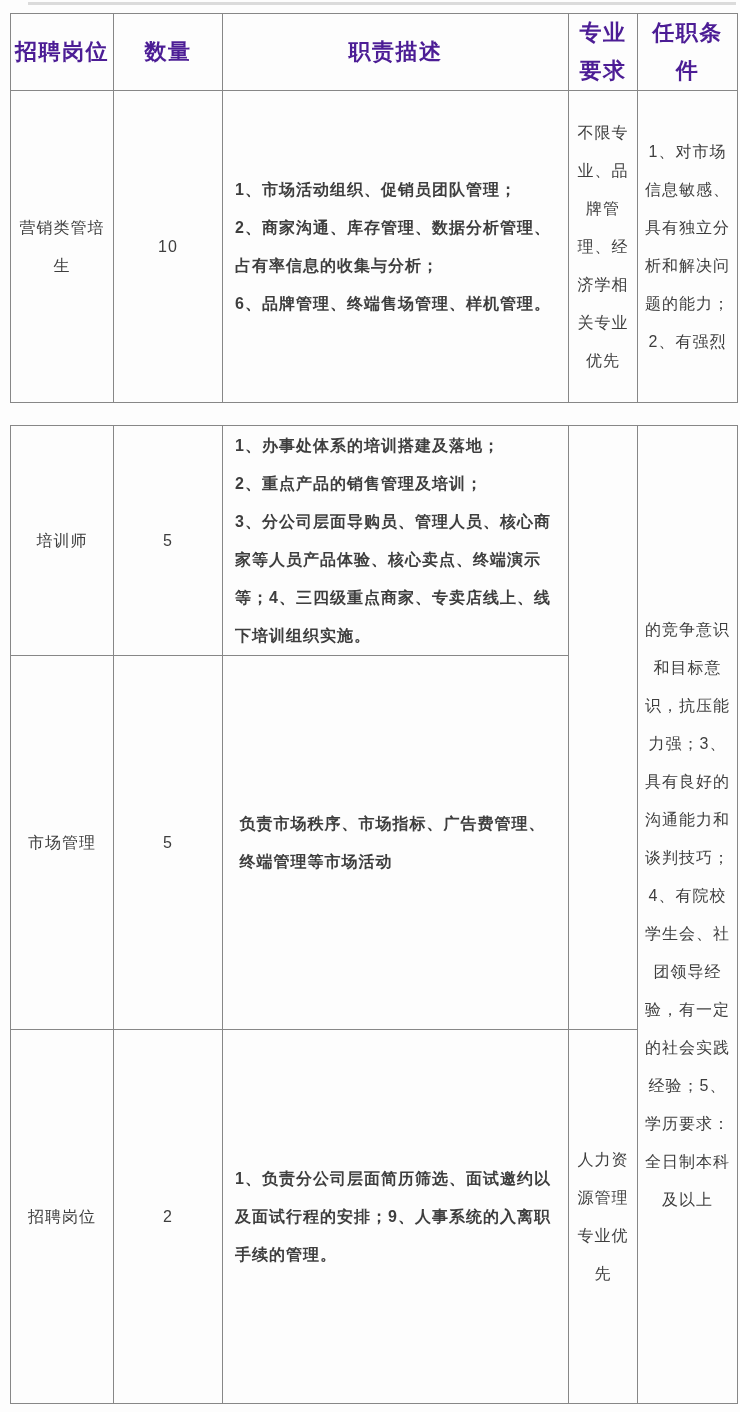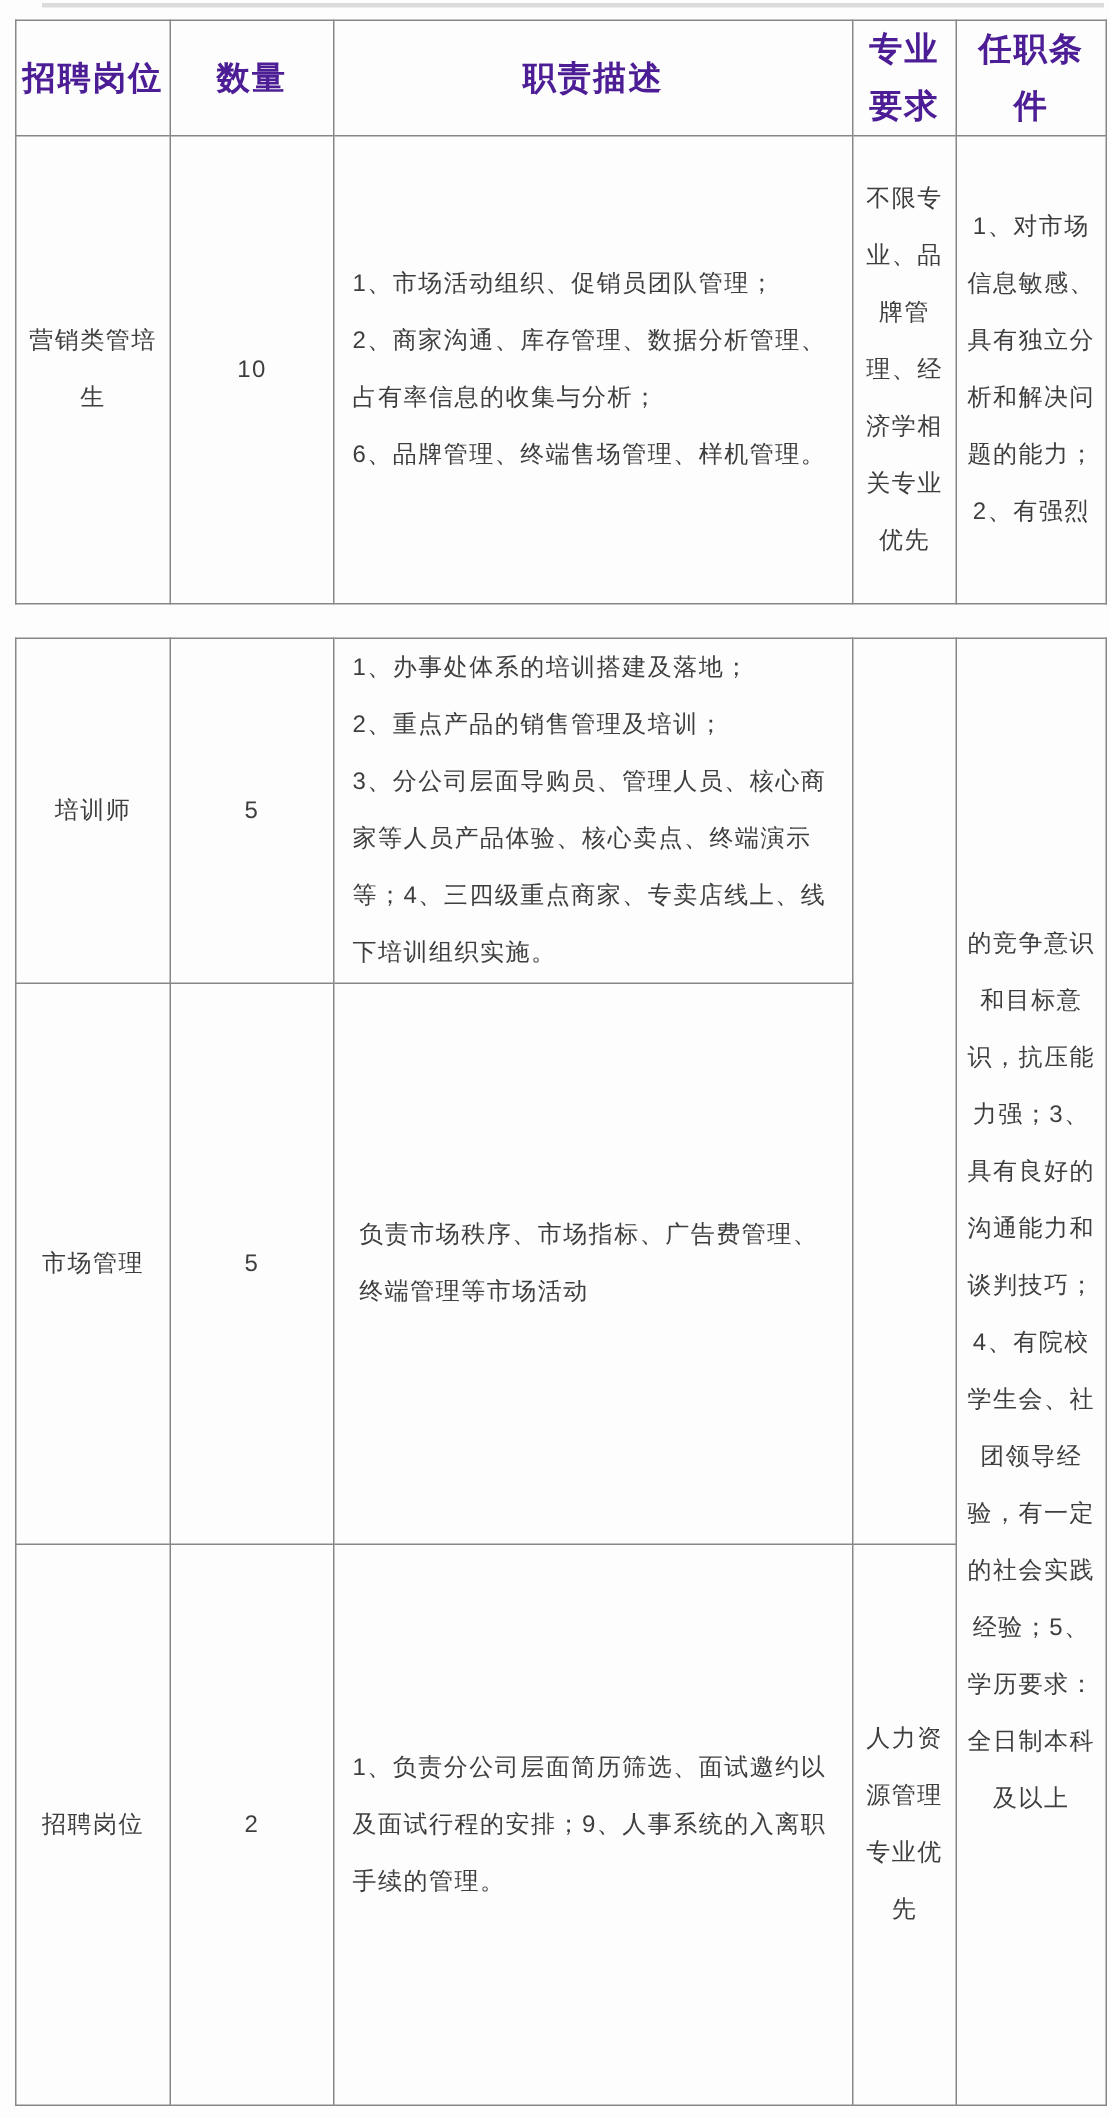--- a/index.html
+++ b/index.html
@@ -47,21 +47,21 @@
     color: #4c1d95;
     font-size: 22px;
     letter-spacing: 1.5px;
     line-height: 38px;
   }
   th .hline { display: block; }
   td.duties {
     text-align: left;
     padding: 0 12px;
   }
-  td.duties p { margin: 0; }
+  td.duties p { margin: 0; font-weight: bold; }
   td.duties p.centered {
     text-align: left;
     max-width: 312px;
     margin: 0 auto;
   }
   tr.hr1 { height: 72px; }
   tr.dr1 { height: 312px; }
   tr.r21 { height: 230px; }
   tr.r22 { height: 374px; }
   tr.r23 { height: 374px; }

